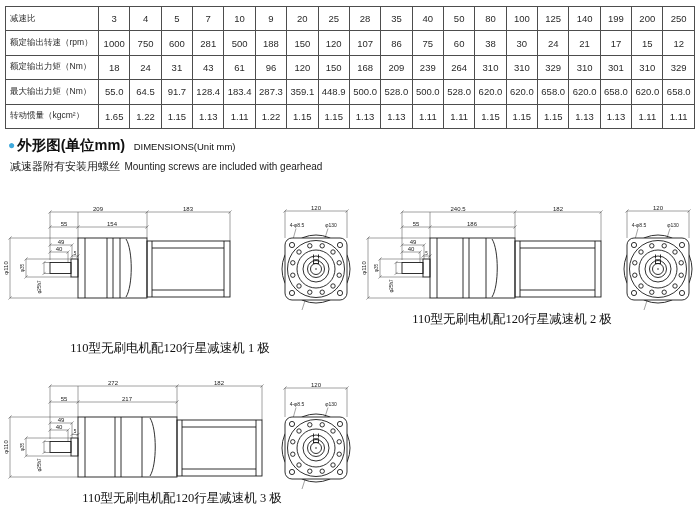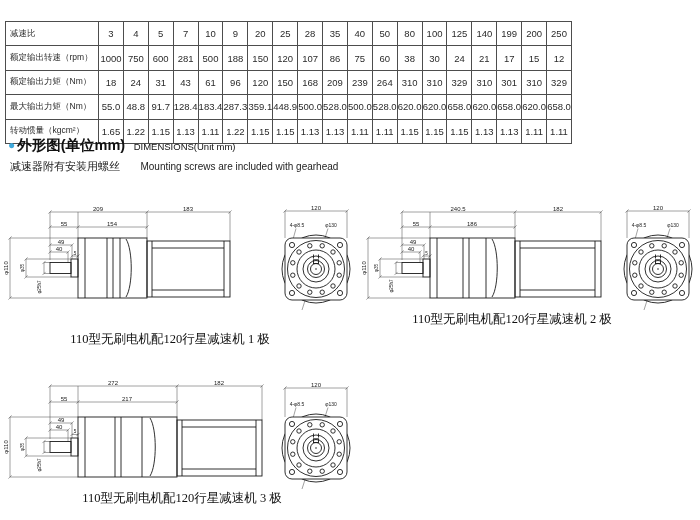--- a/index.html
+++ b/index.html
@@ -1,30 +1,30 @@
 <!DOCTYPE html>
 <html><head>
 <meta charset="utf-8">
 <style>
   html,body{margin:0;padding:0;background:#fff;}
   .page{position:relative;width:700px;height:520px;background:#fff;overflow:hidden;
         font-family:"Liberation Sans",sans-serif;color:#222;}
   
-  table.spec{position:absolute;left:5px;top:6px;width:567px;border-collapse:collapse;table-layout:fixed;margin-top:15px;}
+  table.spec{position:absolute;left:5px;top:6px;width:690px;border-collapse:collapse;table-layout:fixed;}
   table.spec td{border:1px solid #4d4d4d;height:23.4px;font-size:9.5px;color:#2a2a2a;
                 text-align:center;padding:0;white-space:nowrap;overflow:hidden;}
   table.spec td.rowhead{text-align:left;padding-left:4px;font-size:8.5px;}
   
   .sec{position:absolute;left:8px;top:136px;height:18px;white-space:nowrap;}
   .sec .bullet{font-size:12px;vertical-align:1px;margin-right:2px;}
   .sec .sec-zh{font-size:14.5px;font-weight:bold;color:#111;}
   .sec .sec-en{font-size:9.5px;font-weight:normal;color:#111;margin-left:4px;}
   .sub{position:absolute;left:10px;top:156px;white-space:nowrap;}
   .sub .sub-zh{font-size:11px;color:#222;}
-  .sub .sub-en{font-size:10px;color:#222;margin-left:16px;}
+  .sub .sub-en{font-size:10px;color:#222;margin-left:0;}
   
   svg.draw{position:absolute;}
   svg .dim line, svg .dim path{stroke:#555;stroke-width:0.55;fill:none;}
   svg .body rect, svg .body line, svg .body path, svg .body circle{stroke:#1a1a1a;stroke-width:0.9;fill:none;}
   svg .body rect.wfill{fill:#fff;}
   svg text{font-family:"Liberation Sans",sans-serif;fill:#222;}
   svg text.dt{font-size:6px;text-anchor:middle;}
   svg text.dts{font-size:4.6px;text-anchor:middle;}
   svg text.dl{font-size:5px;text-anchor:middle;}
   .caption{position:absolute;width:260px;text-align:center;font-family:"Liberation Serif",serif;
@@ -103,21 +103,21 @@
           <td>310</td>
           <td>329</td>
           <td>310</td>
           <td>301</td>
           <td>310</td>
           <td>329</td>
         </tr>
         <tr>
           <td class="rowhead">最大输出力矩（Nm）</td>
           <td>55.0</td>
-          <td>48.8</td>
+          <td>64.5</td>
           <td>91.7</td>
           <td>128.4</td>
           <td>183.4</td>
           <td>287.3</td>
           <td>359.1</td>
           <td>448.9</td>
           <td>500.0</td>
           <td>528.0</td>
           <td>500.0</td>
           <td>528.0</td>
@@ -250,21 +250,21 @@
       <circle cx="46" cy="71" r="13"></circle>
       <circle cx="46" cy="71" r="8.5"></circle>
       <circle cx="46" cy="71" r="5.5"></circle>
       <rect x="43.5" y="61.8" width="5" height="3.8"></rect>
       <line x1="43.5" y1="56.5" x2="43.5" y2="60.5"></line>
       <line x1="48.5" y1="56.5" x2="48.5" y2="60.5"></line>
     </g>
     <circle cx="46" cy="71" r="0.8" fill="#222"></circle>
   </svg>
 
-  <div class="caption" style="left:40px;top:331px;">110型无刷电机配120行星减速机 1 极</div>
+  <div class="caption" style="left:40px;top:340px;">110型无刷电机配120行星减速机 1 极</div>
 
   <svg class="draw" style="left:360px;top:198px;" width="250" height="132" viewBox="0 0 250 132">
     <g class="dim">
       <line x1="42" y1="14" x2="241" y2="14"></line>
       <line x1="42" y1="29" x2="155" y2="29"></line>
       <line x1="42" y1="47" x2="64" y2="47"></line>
       <line x1="42" y1="54" x2="60" y2="54"></line>
       <line x1="63" y1="58" x2="70" y2="58"></line>
       <line x1="42" y1="14" x2="42" y2="62"></line>
       <line x1="70" y1="14" x2="70" y2="40"></line>

